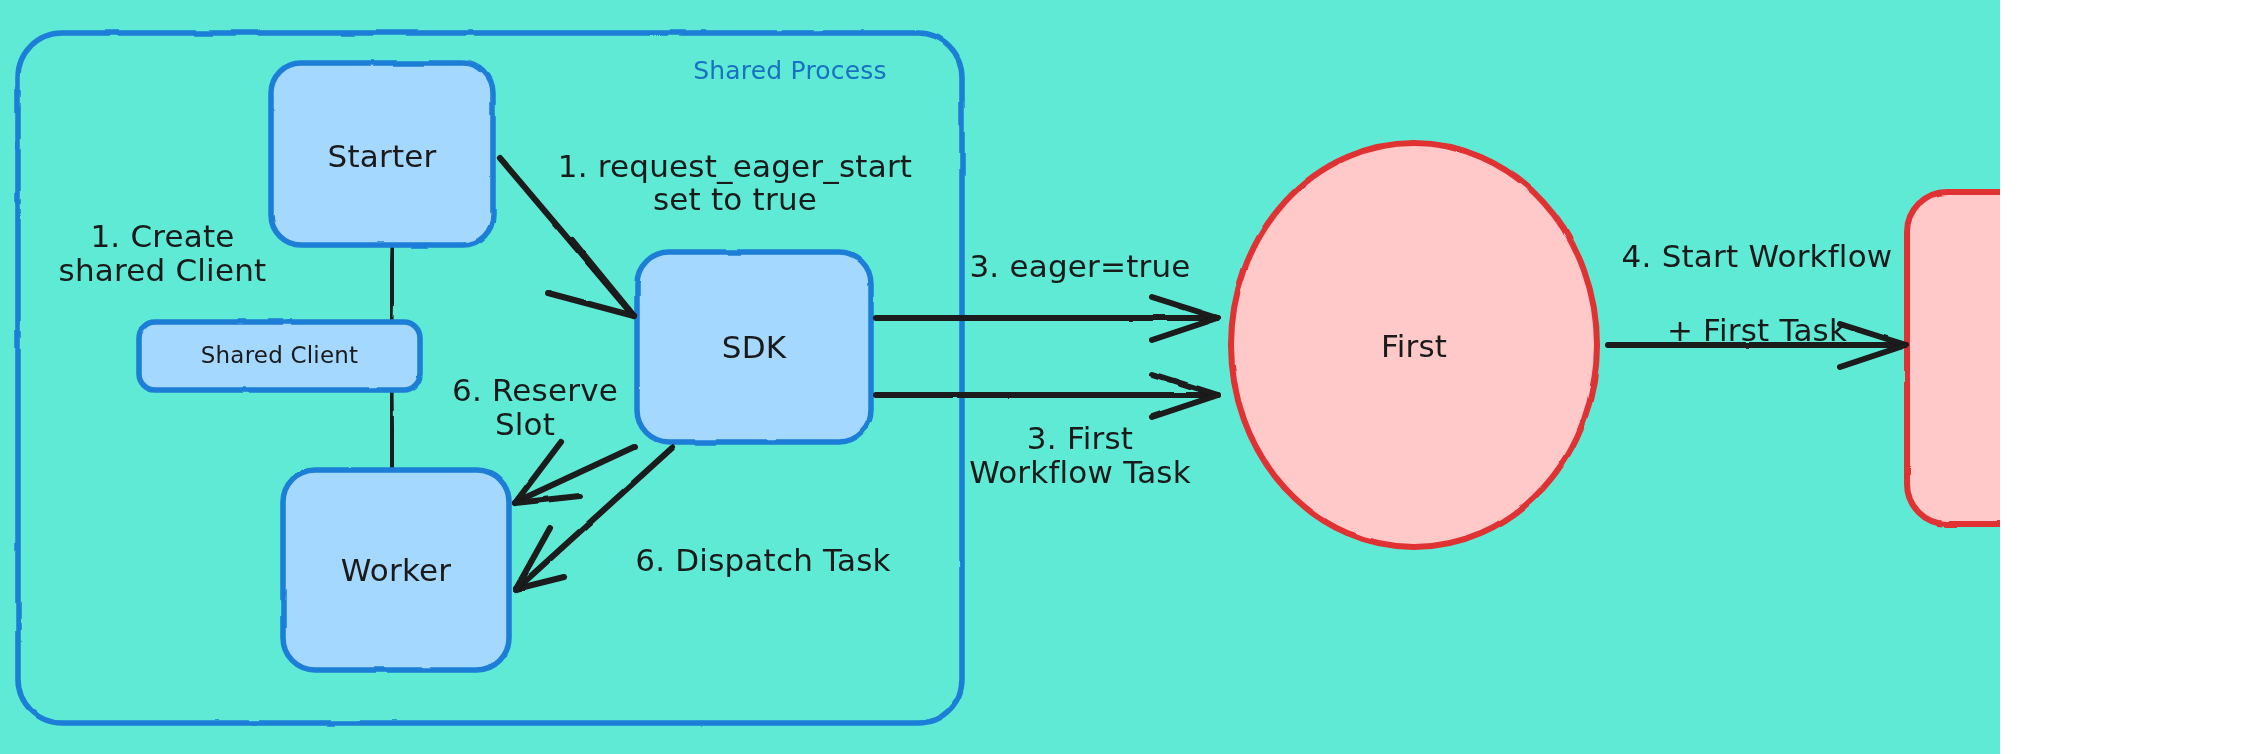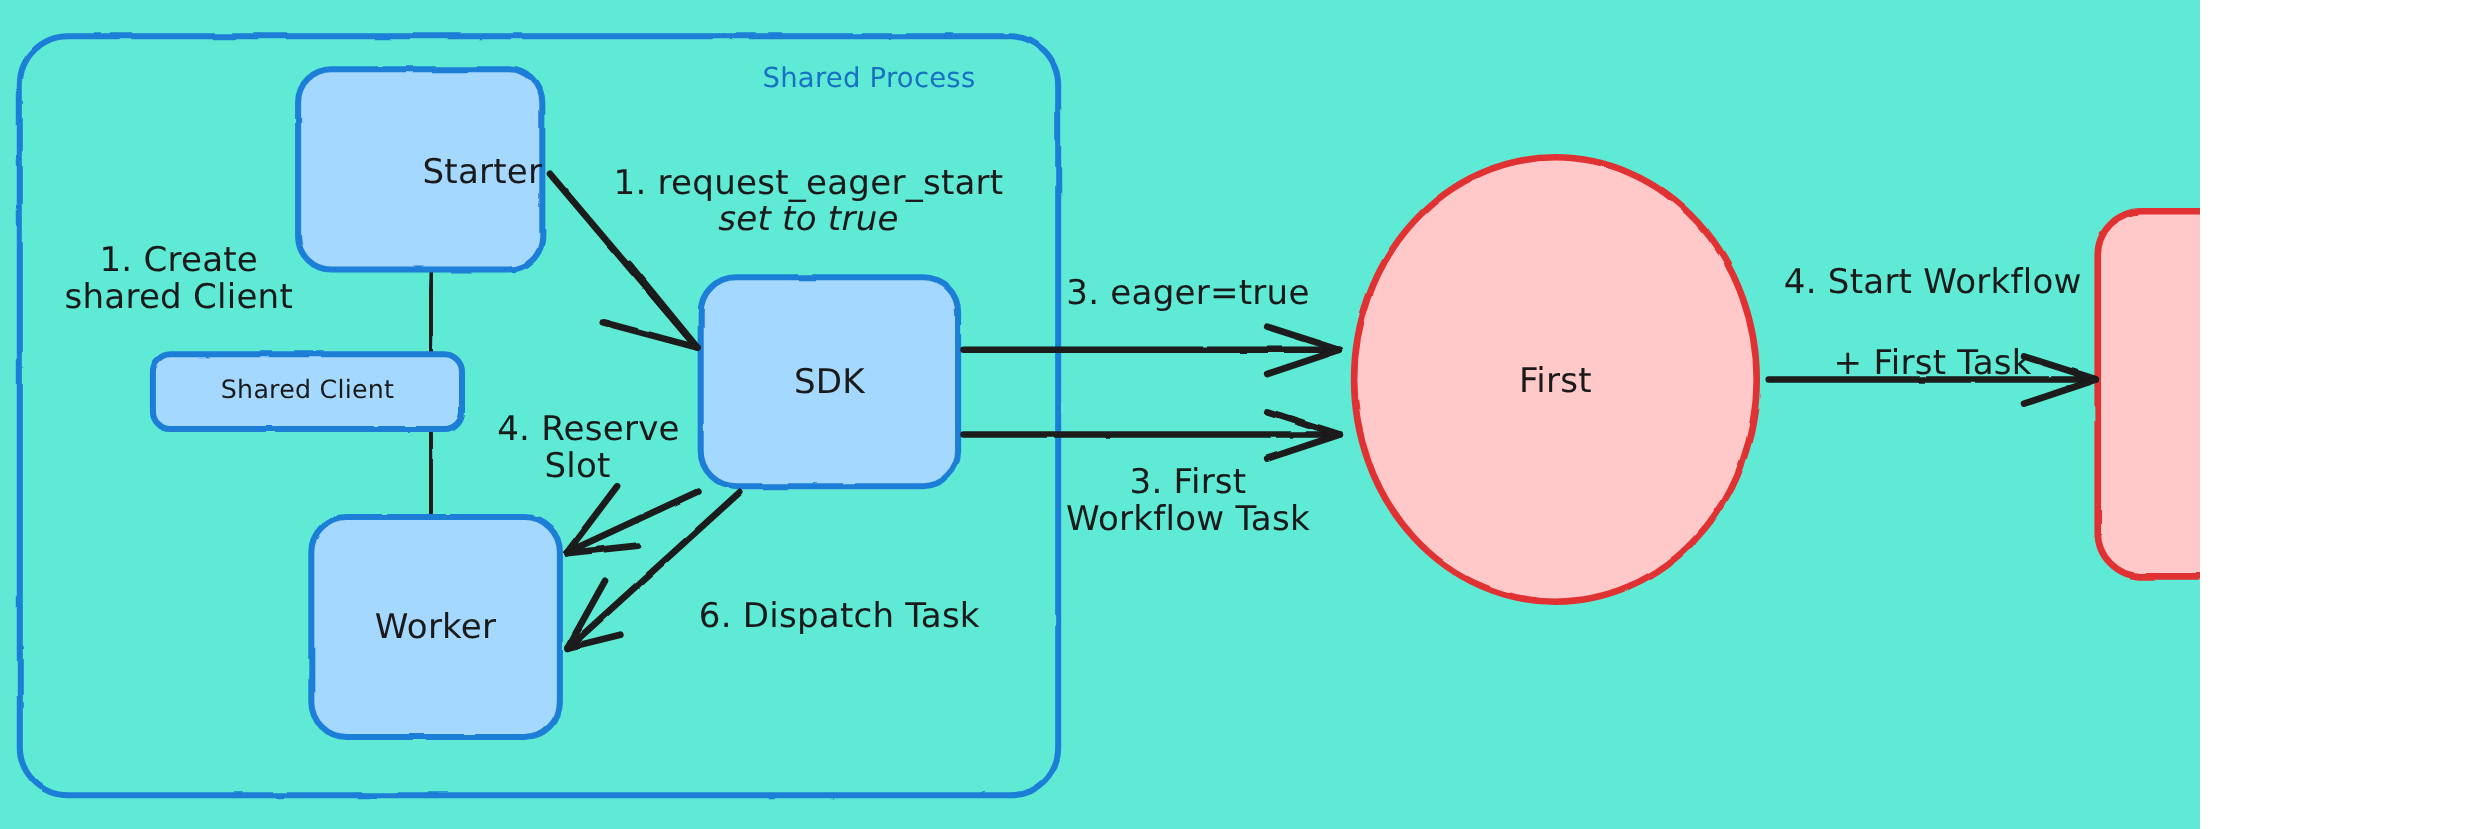--- a/index.html
+++ b/index.html
@@ -130,39 +130,39 @@
 
     <g filter="url(#rough2)">
       <path d="M 1608 345 L 1900 345" fill="none" stroke="#1a1a1a" stroke-width="6" stroke-linecap="round"></path>
       <path d="M 1840 324 L 1906 345" fill="none" stroke="#1a1a1a" stroke-width="6" stroke-linecap="round"></path>
       <path d="M 1840 367 L 1906 345" fill="none" stroke="#1a1a1a" stroke-width="6" stroke-linecap="round"></path>
     </g>
   </svg>
 
   <div class="lbl container-label" style="left:660px; top:56px; width:260px;">Shared Process</div>
 
-  <div class="lbl node-label" style="left:271px; top:138px; width:222px;text-align:right;">Starter</div>
+  <div class="lbl node-label" style="left:271px; top:138px; width:222px;">Starter</div>
 
   <div class="lbl small-node-label" style="left:139px; top:342px; width:281px;">Shared Client</div>
 
   <div class="lbl node-label" style="left:283px; top:552px; width:226px;">Worker</div>
 
   <div class="lbl node-label" style="left:637px; top:329px; width:234px;">SDK</div>
 
   <div class="lbl node-label" style="left:1294px; top:328px; width:240px;">First</div>
 
   <div class="lbl node-label" style="left:1907px; top:339px; width:304px;">DB</div>
 
   <div class="lbl edge-label" style="left:535px; top:148px; width:400px;">1. request_eager_start</div>
-  <div class="lbl edge-label" style="left:535px; top:181px; width:400px;font-style:italic;">set to true</div>
+  <div class="lbl edge-label" style="left:535px; top:181px; width:400px;">set to true</div>
 
   <div class="lbl edge-label" style="left:40px; top:218px; width:245px;">1. Create</div>
   <div class="lbl edge-label" style="left:30px; top:252px; width:265px;">shared Client</div>
 
-  <div class="lbl edge-label" style="left:430px; top:372px; width:210px;">4. Reserve</div>
+  <div class="lbl edge-label" style="left:430px; top:372px; width:210px;">6. Reserve</div>
   <div class="lbl edge-label" style="left:430px; top:406px; width:190px;">Slot</div>
 
   <div class="lbl edge-label" style="left:955px; top:248px; width:250px;">3. eager=true</div>
 
   <div class="lbl edge-label" style="left:1607px; top:238px; width:300px;">4. Start Workflow</div>
   <div class="lbl edge-label" style="left:1607px; top:272px; width:300px;margin-top:40px;">+ First Task</div>
 
   <div class="lbl edge-label" style="left:955px; top:420px; width:250px;">3. First</div>
   <div class="lbl edge-label" style="left:940px; top:454px; width:280px;">Workflow Task</div>
 

